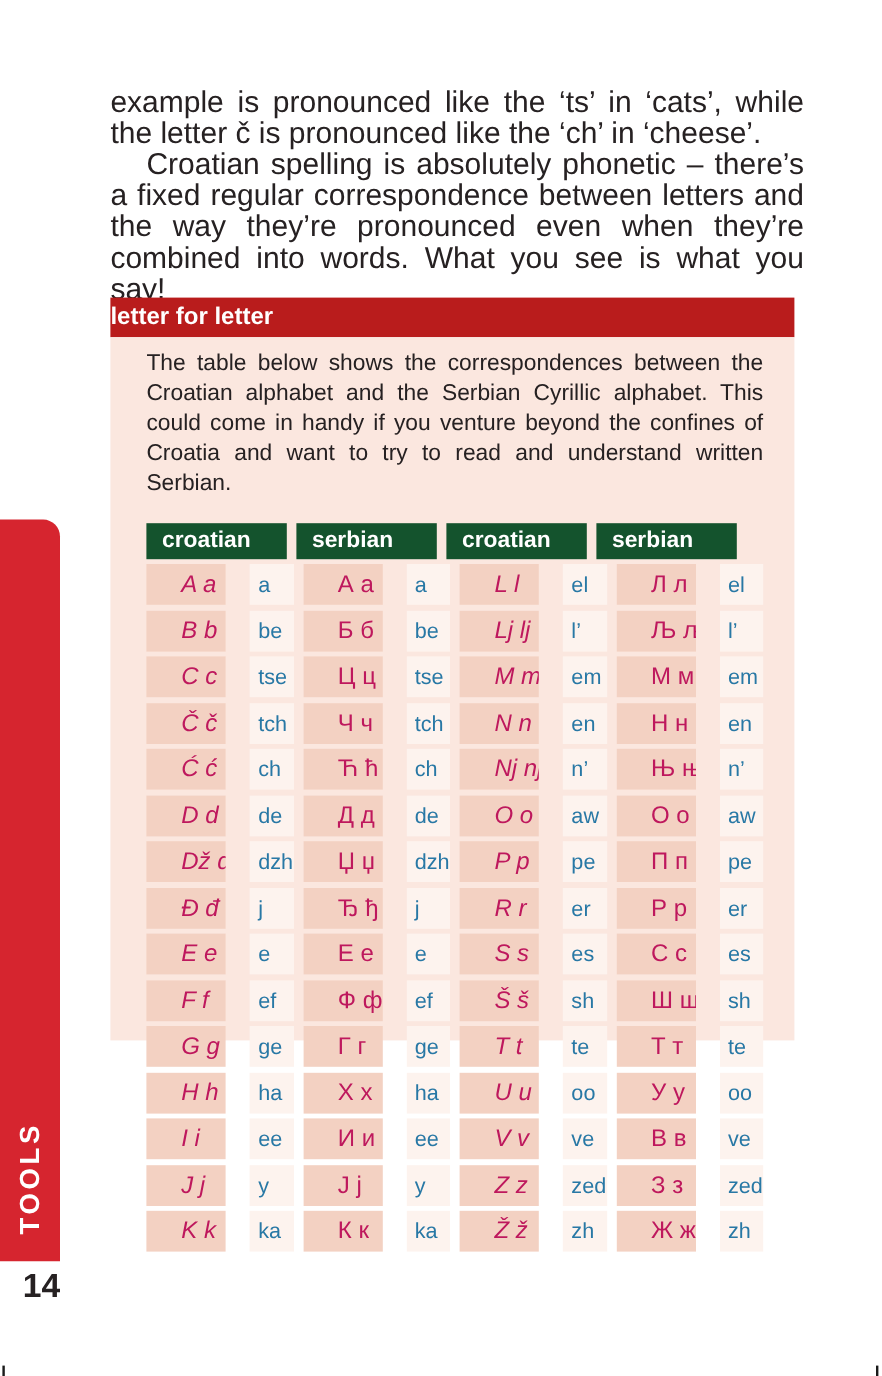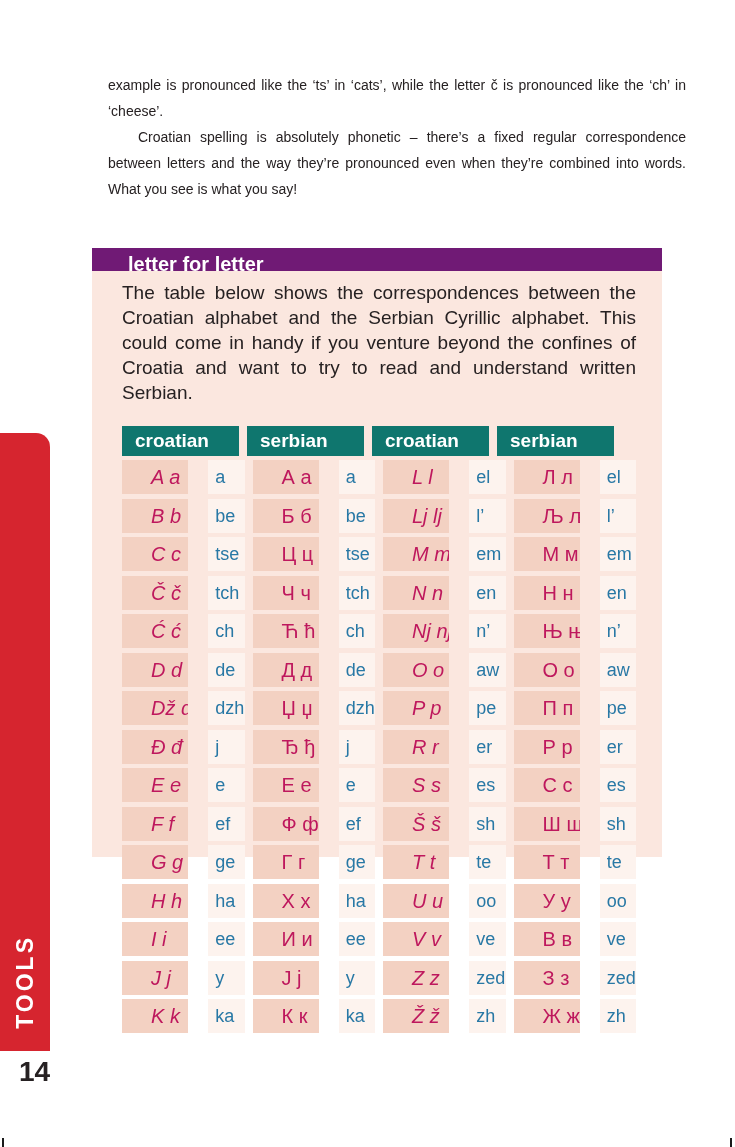--- a/index.html
+++ b/index.html
@@ -7,47 +7,47 @@
     width:735px; height:1147px;
     background:#ffffff;
     position:relative;
     font-family:"Liberation Sans", sans-serif;
     color:#262122;
     overflow:hidden;
   }
 
   
   .intro {
-    position:absolute; left:108px; top:72px; width:578px;
-    font-size:14px; line-height:26px; text-align:justify;
+    position:absolute; left:92px; top:72px; width:578px;
+    font-size:25px; line-height:26px; text-align:justify;
   }
   .intro p { margin:0; }
   .intro p.indent { text-indent:30px; }
 
   
   .box { position:absolute; left:92px; top:248px; width:570px; }
   .box-header {
-    height:23px; background:#701a75; color:#ffffff;
+    height:33px; background:#b91c1c; color:#ffffff;
     font-weight:bold; font-size:20px; line-height:33px;
-    padding-left:36px; box-sizing:border-box;
+    box-sizing:border-box;
   }
   .box-body {
     background:#fbe7df; box-sizing:border-box;
     height:586px; padding:9px 26px 0 30px;
   }
   .box-desc {
     font-size:19px; line-height:25px; text-align:justify;
     margin:0 0 21px 0; color:#262122;
   }
 
   
   .header-row { display:flex; margin-bottom:4px; }
   .header-cell {
     width:117px; height:30px; margin-right:8px;
-    background:#0f766e; color:#ffffff;
+    background:#14532d; color:#ffffff;
     font-weight:bold; font-size:19px; line-height:30px;
     padding-left:13px; box-sizing:border-box;
   }
   .header-cell:last-child { margin-right:0; }
 
   .t-row { display:flex; margin-bottom:4.5px; height:34px; }
   .cell { box-sizing:border-box; line-height:34px; white-space:nowrap; overflow:hidden; }
   .cell.letter {
     width:72px; background:#f3d1c2; padding-left:29px;
     margin-right:20px; font-size:20px; color:#be185d;

